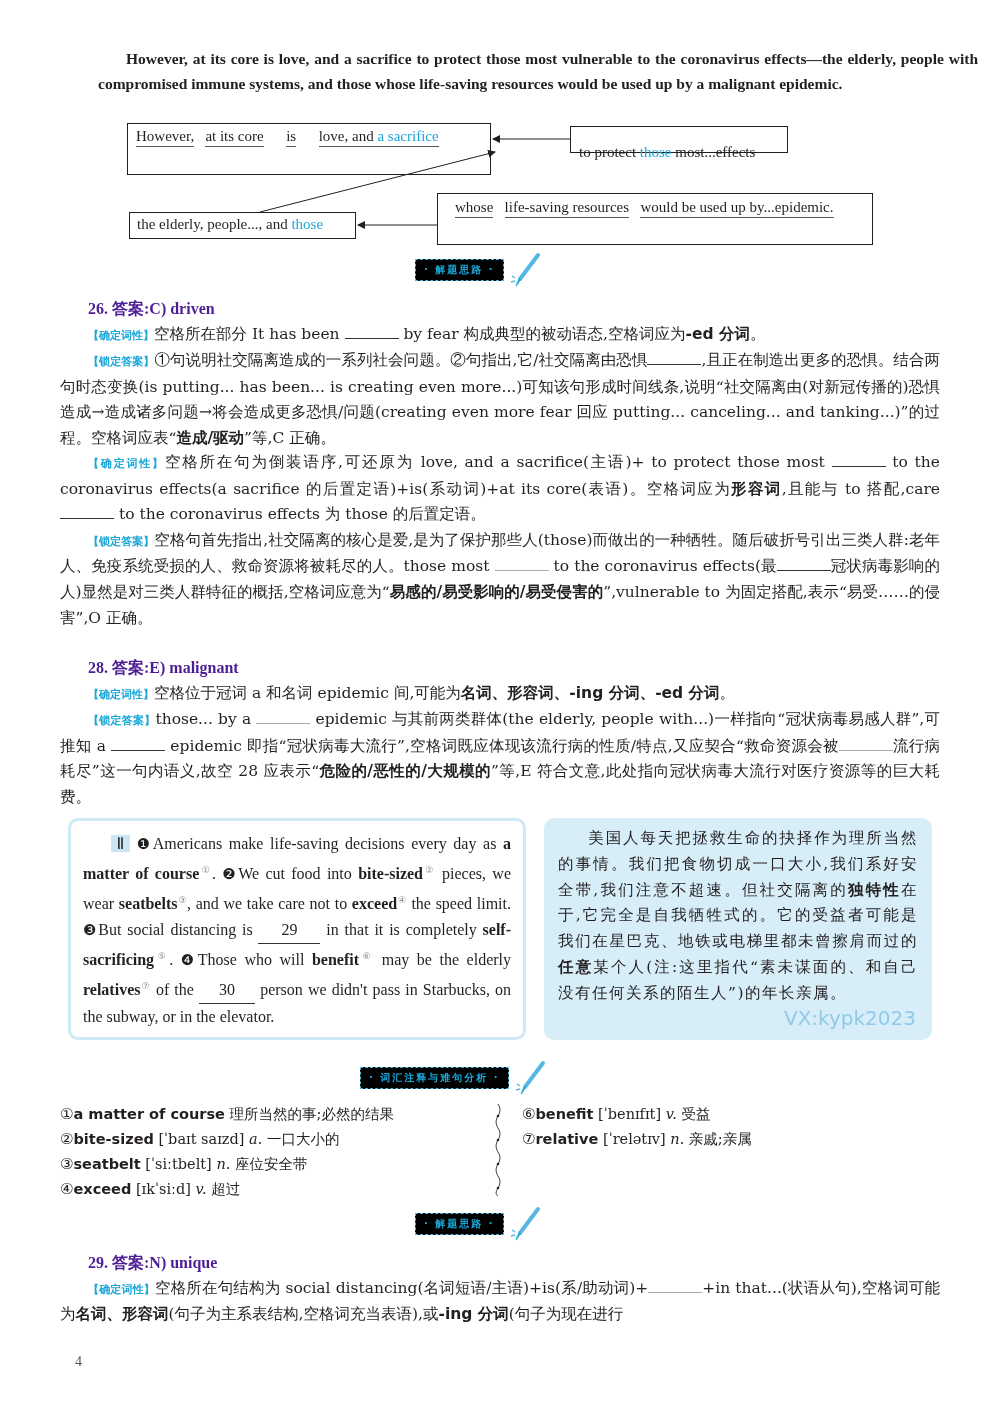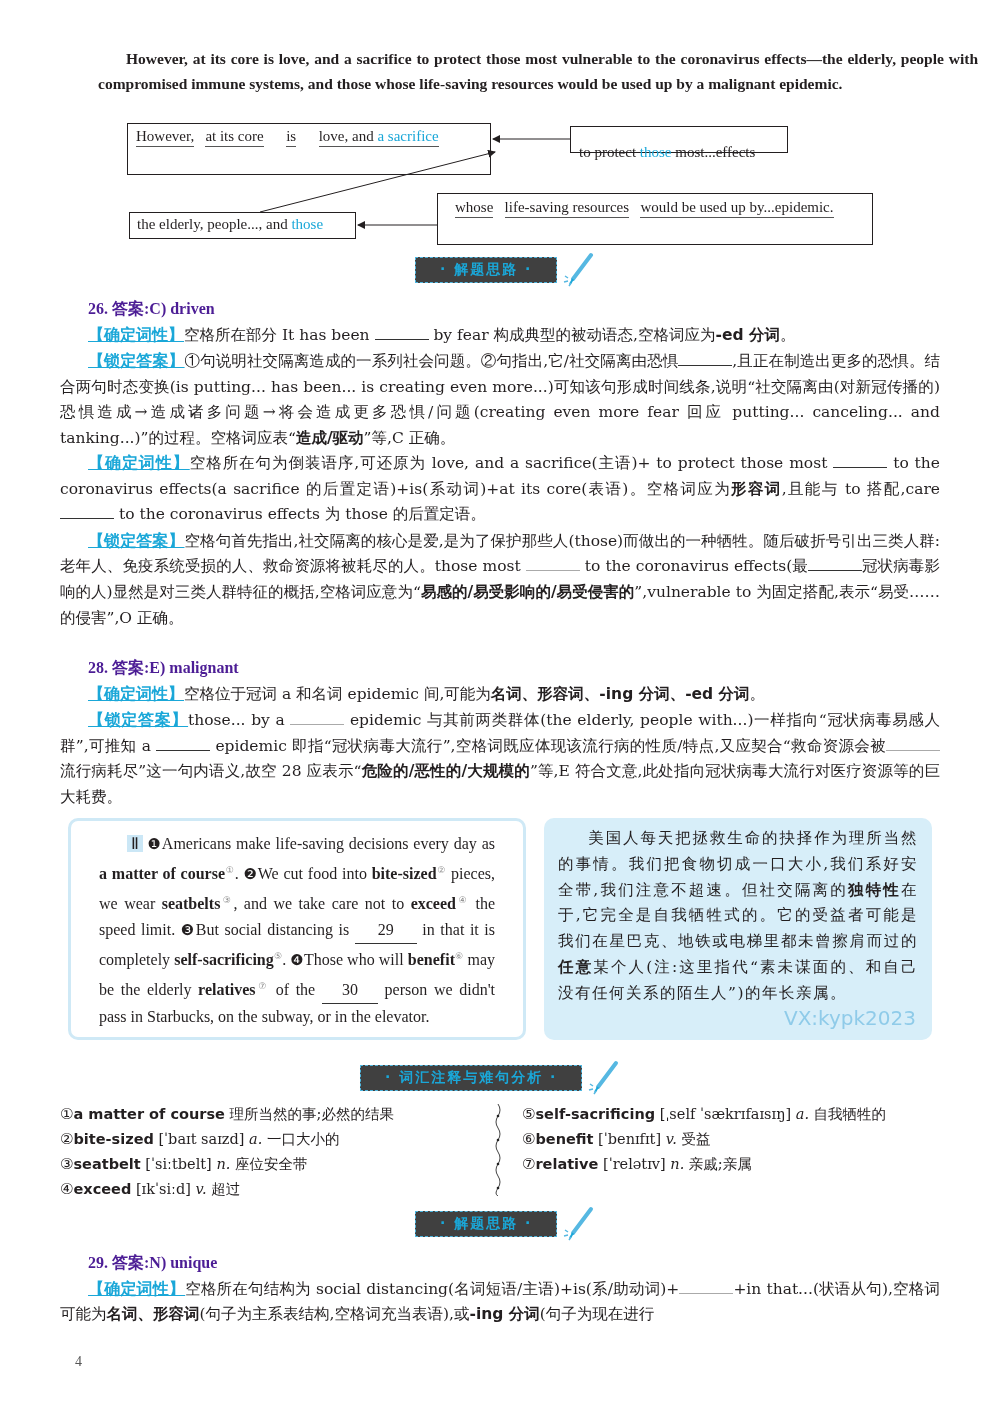--- a/index.html
+++ b/index.html
@@ -4,30 +4,30 @@
 <style>
   html, body { margin:0; padding:0; background:#ffffff; }
   body { width:998px; height:1418px; position:relative; overflow:hidden;
          font-family:"DejaVu Serif","Liberation Serif",serif; color:#231f20; }
   .abs { position:absolute; }
   .para { position:absolute; left:60px; width:880px; font-size:15.5px; line-height:25.6px; text-align:justify; }
   .indent { text-indent:28px; }
   .lead { font-family:"Liberation Serif",serif; font-weight:bold; font-size:15.5px; line-height:25px;margin-left:38px; }
   .cyan { color:#1aa7d8; }
   .ans { color:#4c1d95; font-weight:bold; font-family:"Liberation Serif",serif; font-size:16px; }
-  .tag { color:#1aa7d8; font-family:"DejaVu Sans",sans-serif; font-weight:bold; font-size:16px;text-decoration:underline; }
+  .tag { color:#1aa7d8; font-family:"DejaVu Sans",sans-serif; font-weight:bold; font-size:11px; }
   .b { font-weight:bold; font-family:"DejaVu Sans",sans-serif; font-size:14.5px; }
   .blank { display:inline-block; width:54px; border-bottom:1px solid #333; height:14px; vertical-align:baseline; }
   .blank.grey { border-bottom-color:#aaa; }
   .box { position:absolute; border:1px solid #231f20; background:#fff; font-family:"Liberation Serif",serif; font-size:15px; }
   .ul { border-bottom:1px solid #555; padding-bottom:1px; display:inline-block; }
   .section-banner { position:absolute; height:28px; display:flex; align-items:center; }
-  .section-banner .label { border:1px dashed #4fb6df; background:#404040; color:#1aa7d8; font-family:"DejaVu Sans",sans-serif; font-weight:bold; font-size:14px; padding:3px 24px; letter-spacing:2px; }
+  .section-banner .label { border:1px dashed #4fb6df; background:#000000; color:#1aa7d8; font-family:"DejaVu Sans",sans-serif; font-weight:bold; font-size:10px; padding:3px 8px; letter-spacing:2px; }
   .pen { margin-left:4px; }
-  .card-left { position:absolute; left:68px; top:818px; width:458px; height:222px; border:3px solid #cfe9f6; border-radius:10px; box-sizing:border-box; padding:10px 28px; font-family:"Liberation Serif",serif; font-size:16px; line-height:25.8px; text-align:justify; }
+  .card-left { position:absolute; left:68px; top:818px; width:458px; height:222px; border:3px solid #cfe9f6; border-radius:10px; box-sizing:border-box; padding:10px 12px; font-family:"Liberation Serif",serif; font-size:16px; line-height:25.8px; text-align:justify; }
   .card-right { position:absolute; left:544px; top:818px; width:388px; height:222px; background:#d7eef9; border-radius:10px; box-sizing:border-box; padding:8px 14px; font-family:"DejaVu Serif",serif; font-size:15.5px; line-height:25.8px; text-align:justify; letter-spacing:1.5px; }
   .roman { background:#cbe7f6; padding:0 3px; }
   .circ { font-family:"DejaVu Sans",sans-serif; font-size:15px; }
   sup { font-size:9px; color:#888; }
   .vocab { position:absolute; font-size:14.5px; line-height:25px; }
   .vocab .row { white-space:nowrap; }
   .divider-wavy { position:absolute; left:493px; top:1104px; width:10px; height:92px; }
   .watermark { position:absolute; right:16px; bottom:8px; color:#8fcbe9; font-family:"DejaVu Sans",sans-serif; font-size:20px; letter-spacing:0; }
   .pageno { position:absolute; left:75px; top:1354px; font-size:14px; color:#555; font-family:"Liberation Serif",serif; }
   .bold-cn { font-weight:bold; font-family:"DejaVu Sans",sans-serif; }
@@ -132,21 +132,20 @@
 
 <svg class="divider-wavy" viewBox="0 0 10 92">
   <path d="M5 0 Q9 6 5 12 Q1 18 5 24 Q9 30 5 36 Q1 42 5 48 Q9 54 5 60 Q1 66 5 72 Q9 78 5 84 Q1 90 5 92" fill="none" stroke="#444" stroke-width="1"></path>
   <circle cx="5" cy="12" r="1.3" fill="#222"></circle>
     <circle cx="5" cy="36" r="1.3" fill="#222"></circle>
     <circle cx="5" cy="60" r="1.3" fill="#222"></circle>
     <circle cx="5" cy="84" r="1.3" fill="#222"></circle>
 </svg>
 
 <div class="vocab" style="left:522px;top:1102px;">
-  <div class="row"><span class="circ">⑤</span><span class="b">self-sacrificing</span><span> [ˌself ˈsækrɪfaɪsɪŋ] </span><i>a.</i><span> 自我牺牲的</span></div>
   <div class="row"><span class="circ">⑥</span><span class="b">benefit</span><span> [ˈbenɪfɪt] </span><i>v.</i><span> 受益</span></div>
   <div class="row"><span class="circ">⑦</span><span class="b">relative</span><span> [ˈrelətɪv] </span><i>n.</i><span> 亲戚;亲属</span></div>
 </div>
 
 <div class="section-banner" style="left:415px;top:1210px;">
   <span class="label">· 解题思路 ·</span>
   <svg class="pen" width="36" height="36" viewBox="0 0 36 36">
     <line x1="30" y1="3" x2="12" y2="27" stroke="#56b8e2" stroke-width="4" stroke-linecap="round"></line>
     <line x1="12" y1="27" x2="9" y2="32" stroke="#1aa7d8" stroke-width="2"></line>
     <path d="M4 24 l3 2 M3 30 l4 -1 M8 34 l2 -3" stroke="#56b8e2" stroke-width="1.5"></path>

